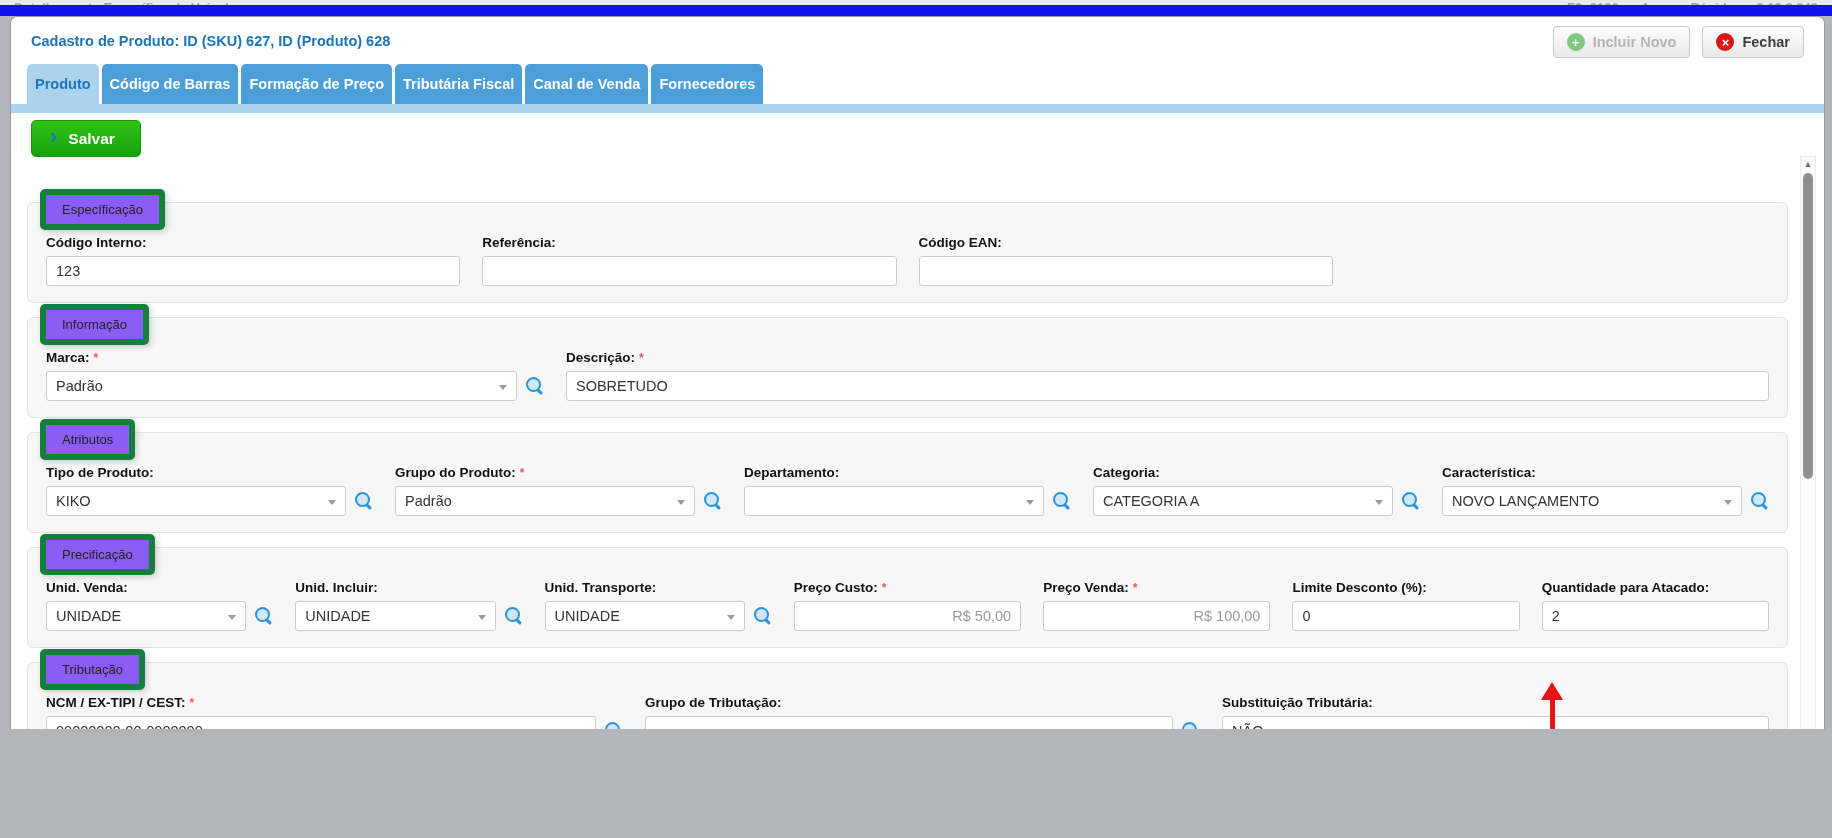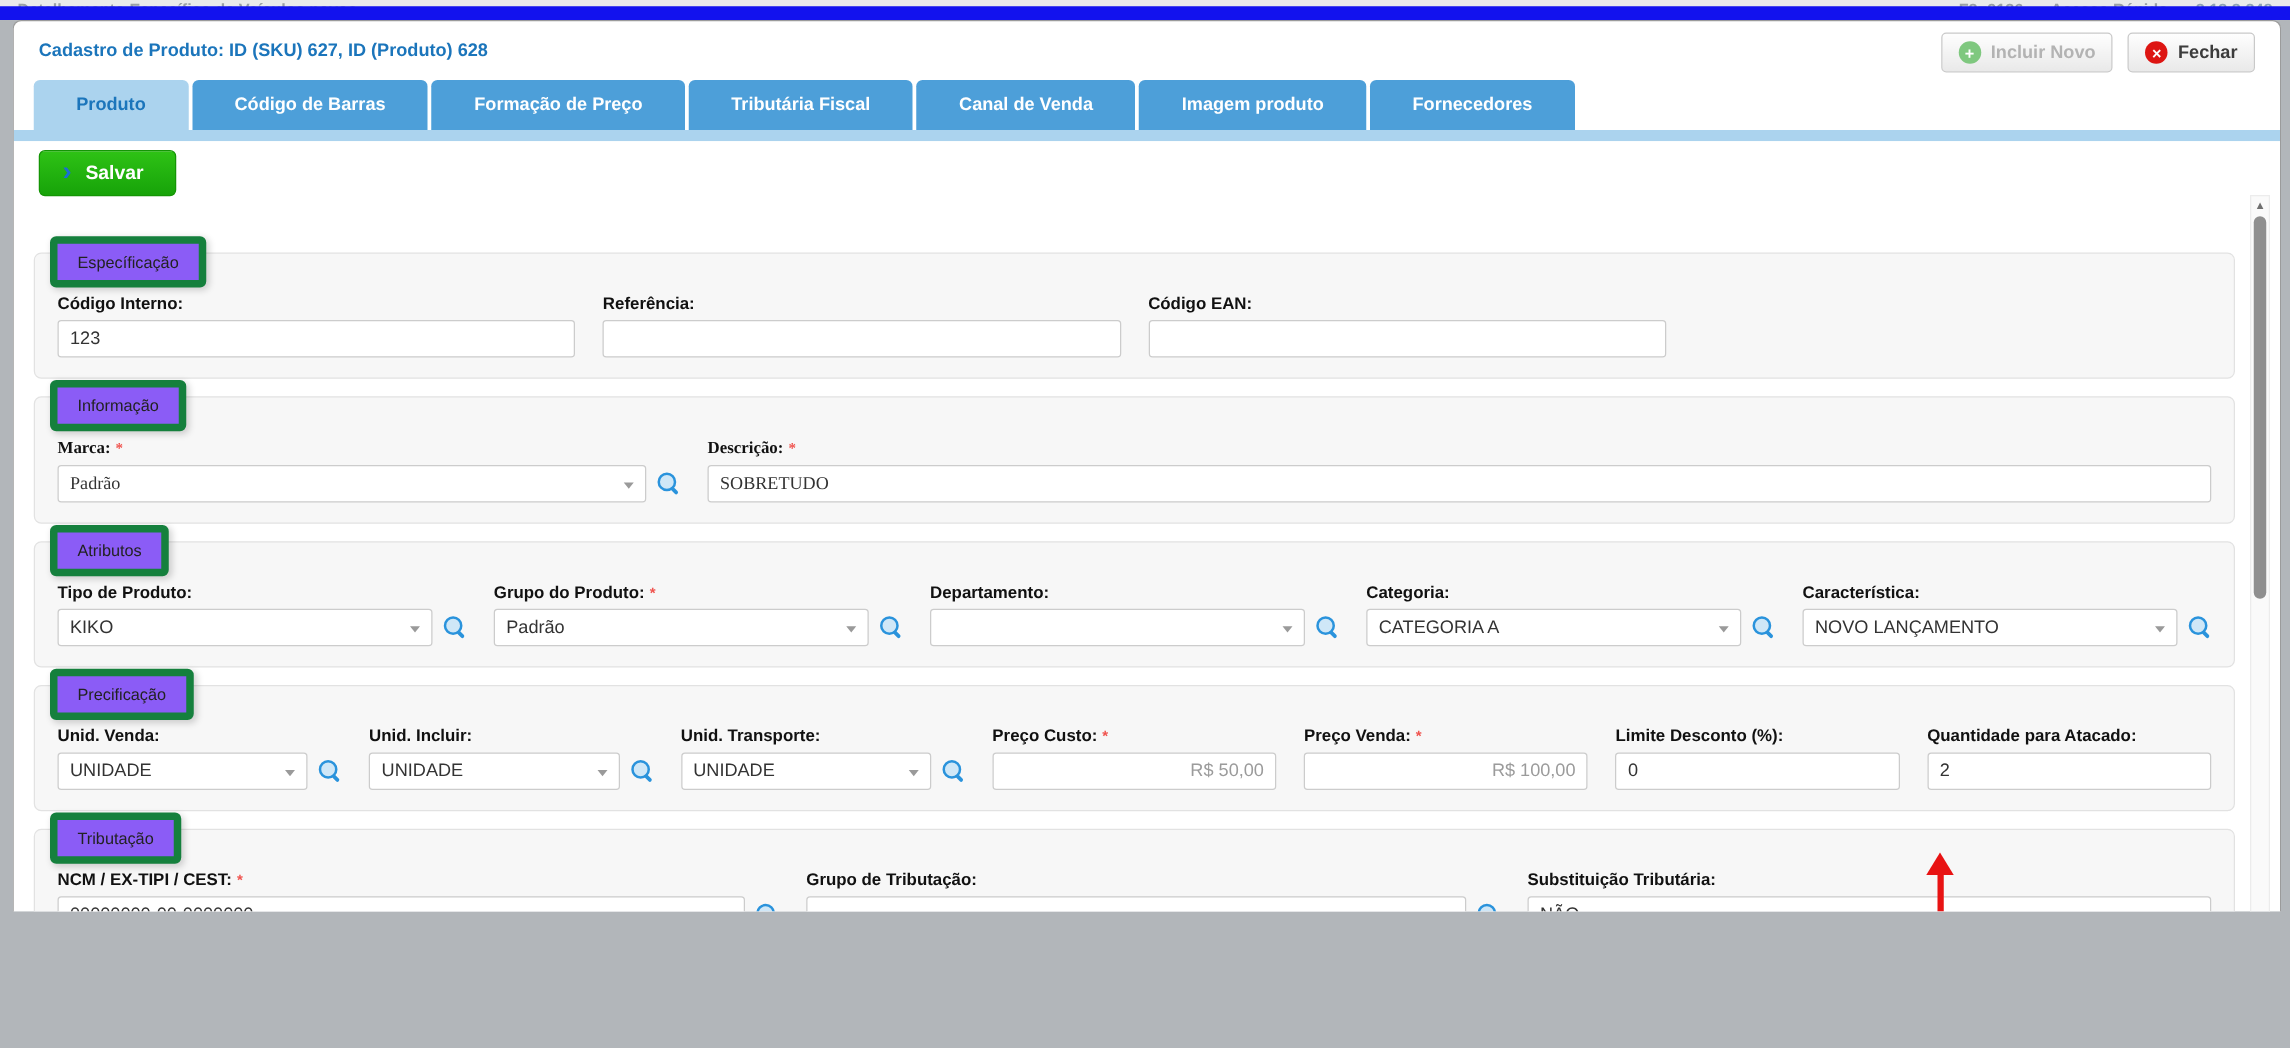--- a/index.html
+++ b/index.html
@@ -29,21 +29,21 @@
     border-radius:4px; font-size:14.5px; font-weight:bold; color:#3c3c3c; cursor:pointer; }
   .btn .circ { width:18px; height:18px; border-radius:50%; color:#fff;
     display:flex; align-items:center; justify-content:center; font-size:13px; font-weight:bold; line-height:1; }
   .btn.disabled { color:#b3b3b3; }
   .circ.green { background:#7fc87f; }
   .circ.red   { background:#dd1512; }
 
   
   .tabs { display:flex; gap:3px; margin-left:16px; height:40px; }
   .tab { background:#4d9fd9; color:#fff; font-size:14.5px; font-weight:bold;
-    line-height:40px; padding:0 34px; border-radius:5px 5px 0 0; cursor:pointer; white-space:nowrap; }
+    line-height:40px; padding:0 8px; border-radius:5px 5px 0 0; cursor:pointer; white-space:nowrap; }
   .tab.active { background:#abd3ee; color:#1b75bb; }
   .tab-strip { height:9px; background:#abd3ee; }
 
   
   .toolbar { height:49px; padding:7px 0 0 20px; background:#fff; }
   .salvar { height:37px; min-width:110px; display:inline-flex; align-items:center; gap:11px;
     padding:0 18px; background:linear-gradient(#2ec215,#17a309); border:1px solid #149505;
     border-radius:5px; color:#fff; font-size:15.5px; font-weight:bold; cursor:pointer; }
   .salvar .chev { color:#1a6fd4; font-size:22px; font-weight:bold; margin-top:-3px; }
 
@@ -51,21 +51,21 @@
   .form-area { position:relative; padding:26px 36px 0 16px; background:#fff; height:632px; }
 
   .section { position:relative; margin:14px 0; background:#f7f7f7;
     border:1px solid #e2e2e2; border-radius:6px; padding:32px 18px 16px; }
   .sec-tab { position:absolute; top:-14px; left:12px; background:#8b5cf6;
     border:6px solid #15803d; border-radius:5px; padding:7px 16px;
     font-size:13px; color:#222; box-shadow:2px 2px 6px rgba(0,0,0,0.18); }
 
   .row { display:grid; gap:22px; }
   .row.c4 { grid-template-columns:repeat(4,1fr); }
-  .row.c2 { grid-template-columns:498px 1fr;font-family:Liberation Serif, serif; }
+  .row.c2 { grid-template-columns:498px 1fr; }
   .row.c5 { grid-template-columns:repeat(5,1fr); }
   .row.c7 { grid-template-columns:repeat(7,1fr); }
   .row.c3t { grid-template-columns:577px 555px 1fr; }
 
   .flabel { font-size:13.5px; font-weight:bold; color:#111; margin-bottom:6px; white-space:nowrap; }
   .flabel.dim { color:#a9a9a9; }
   .req { color:#f0544f; margin-left:4px; font-size:12px; }
 
   .control, .select { height:30px; border:1px solid #ccc; border-radius:3px;
     background:#fff; font-size:14.5px; color:#333; display:flex; align-items:center;
@@ -132,21 +132,20 @@
         </div>
       </div>
     </div>
 
     <div class="tabs">
       <div class="tab active">Produto</div>
       <div class="tab">Código de Barras</div>
       <div class="tab">Formação de Preço</div>
       <div class="tab">Tributária Fiscal</div>
       <div class="tab">Canal de Venda</div>
-      <div class="tab">Imagem produto</div>
       <div class="tab">Fornecedores</div>
     </div>
     <div class="tab-strip"></div>
 
     <div class="toolbar">
       <div class="salvar">
         <span class="chev">›</span>
         <span>Salvar</span>
       </div>
     </div>

